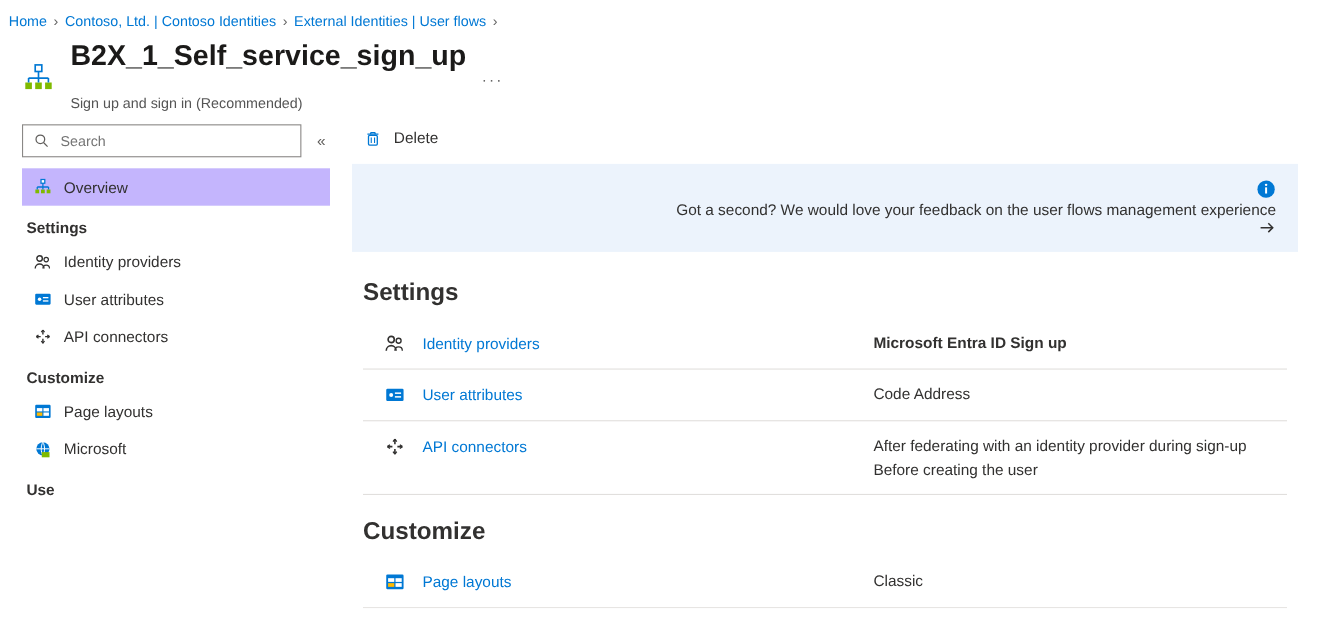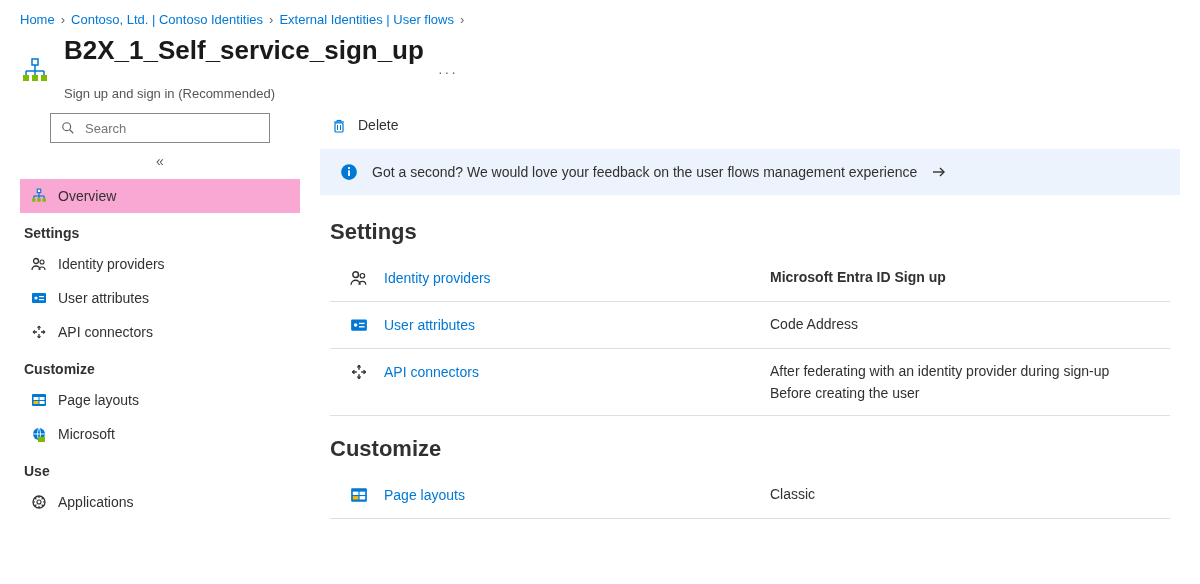--- a/index.html
+++ b/index.html
@@ -4,65 +4,65 @@
   <style>
     * { box-sizing: border-box; margin: 0; padding: 0; }
     body {
       font-family: "Segoe UI", -apple-system, BlinkMacSystemFont, sans-serif;
       font-size: 14px;
       color: #323130;
       background: #fff;
     }
     a { color: #0078d4; text-decoration: none; cursor: pointer; }
 
-    .breadcrumb { padding: 12px 20px 8px 20px; font-size: 13px; display: flex; align-items: center; gap: 6px; }
+    .breadcrumb { padding: 12px 20px 8px 8px; font-size: 13px; display: flex; align-items: center; gap: 6px; }
     .breadcrumb .sep { color: #666; }
 
     .header { padding: 0 20px 12px 20px; display: flex; align-items: center; gap: 14px; }
     .title-area { display: flex; flex-direction: column; }
     .page-title { font-size: 26px; font-weight: 600; color: #1b1a19; display: flex; align-items: center; gap: 14px; }
     .subtitle { font-size: 13px; color: #555; margin-top: 20px; }
     .ellipsis { color: #666; font-size: 14px; letter-spacing: 2px; padding-top: 8px; cursor: pointer; }
 
     .layout { display: flex; padding: 0 20px; gap: 20px; }
 
     .sidebar { width: 280px; flex-shrink: 0; }
-    .search-row { display: flex; align-items: center; gap: 10px; margin-bottom: 10px; flex-direction: column; }
+    .search-row { display: flex; align-items: center; gap: 10px; margin-bottom: 10px; }
     .search-box { display: flex; align-items: center; gap: 8px; border: 1px solid #8a8886; padding: 5px 8px; height: 30px; flex: 1; }
     .search-box input { border: none; outline: none; font-size: 13px; width: 100%; }
     .collapse { color: #605e5c; font-size: 14px; cursor: pointer; padding: 0 4px; }
 
     .nav-item {
       display: flex; align-items: center; gap: 10px;
       padding: 8px 10px; font-size: 14px; cursor: pointer;
     }
-    .nav-item.active { background: #f9a8d4; }
+    .nav-item.active { background: #c4b5fd; }
     .nav-section { font-weight: 600; padding: 12px 4px 6px 4px; font-size: 14px; }
     .nav-icon { width: 18px; height: 18px; display: inline-flex; align-items: center; justify-content: center; flex-shrink: 0; }
 
     .main { flex: 1; min-width: 0; }
     .toolbar { display: flex; align-items: center; gap: 10px; padding: 4px 0 14px 10px; }
     .toolbar-btn { display: flex; gap: 10px; color: #323130; cursor: pointer; font-size: 14px; }
 
     .banner {
-      background: #ecf3fc; padding: 14px 20px; display: flex; align-items: center; gap: 14px;
-      font-size: 14px; color: #323130;
+      background: #ecf3fc; padding: 14px 20px; display: flex; align-items: flex-end; gap: 1px;
+      font-size: 14px; color: #323130; flex-direction: column;
     }
     .banner-arrow { color: #323130; cursor: pointer; }
 
     .content { padding: 16px 10px 0 10px; }
     .section-title { font-size: 22px; font-weight: 600; margin: 8px 0 10px 0; }
 
     .row {
       display: flex; align-items: flex-start; padding: 14px 0 14px 20px;
       border-bottom: 1px solid #e1dfdd;
     }
     .row .left { width: 420px; display: flex; align-items: center; gap: 16px; }
     .row .left .link-label { color: #0078d4; cursor: pointer; font-size: 14px; }
-    .row .right { flex: 1; display: flex; flex-direction: column; gap: 6px; font-size: 14px; }
+    .row .right { flex: 1; display: flex; flex-direction: column; gap: 6px; font-size: 14px; margin-left: 24px; }
     .row .right .val-title { font-weight: 600; }
 
     
     svg { display: block; }
 
   </style>
 </head>
 <body>
 
 <div class="breadcrumb">
@@ -181,30 +181,20 @@
         <svg width="16" height="16" viewBox="0 0 16 16">
             <circle cx="8" cy="8" r="6" fill="#0078d4"></circle>
             <path d="M2 8h12M8 2c2 3 2 9 0 12M8 2c-2 3-2 9 0 12" stroke="#fff" stroke-width="0.9" fill="none"></path>
             <rect x="7" y="11" width="7" height="5" fill="#7fba00"></rect>
           </svg>
       </span>
       <span>Microsoft</span>
     </div>
 
     <div class="nav-section">Use</div>
-    <div class="nav-item">
-      <span class="nav-icon">
-        <svg width="16" height="16" viewBox="0 0 16 16">
-            <circle cx="8" cy="8" r="6" fill="none" stroke="#323130" stroke-width="1.3"></circle>
-            <circle cx="8" cy="8" r="2" fill="none" stroke="#323130" stroke-width="1.1"></circle>
-            <path d="M8 2v2M8 12v2M2 8h2M12 8h2M4 4l1.4 1.4M12 12l-1.4-1.4M12 4l-1.4 1.4M4 12l1.4-1.4" stroke="#323130" stroke-width="1.1"></path>
-          </svg>
-      </span>
-      <span>Applications</span>
-    </div>
 
   </div>
 
   <div class="main">
     <div class="toolbar">
       <div class="toolbar-btn">
         <span class="nav-icon">
           <svg width="16" height="16" viewBox="0 0 16 16">
               <rect x="4" y="5" width="8" height="9" rx="1" fill="none" stroke="#0078d4" stroke-width="1.2"></rect>
               <line x1="3" y1="4" x2="13" y2="4" stroke="#0078d4" stroke-width="1.2"></line>

